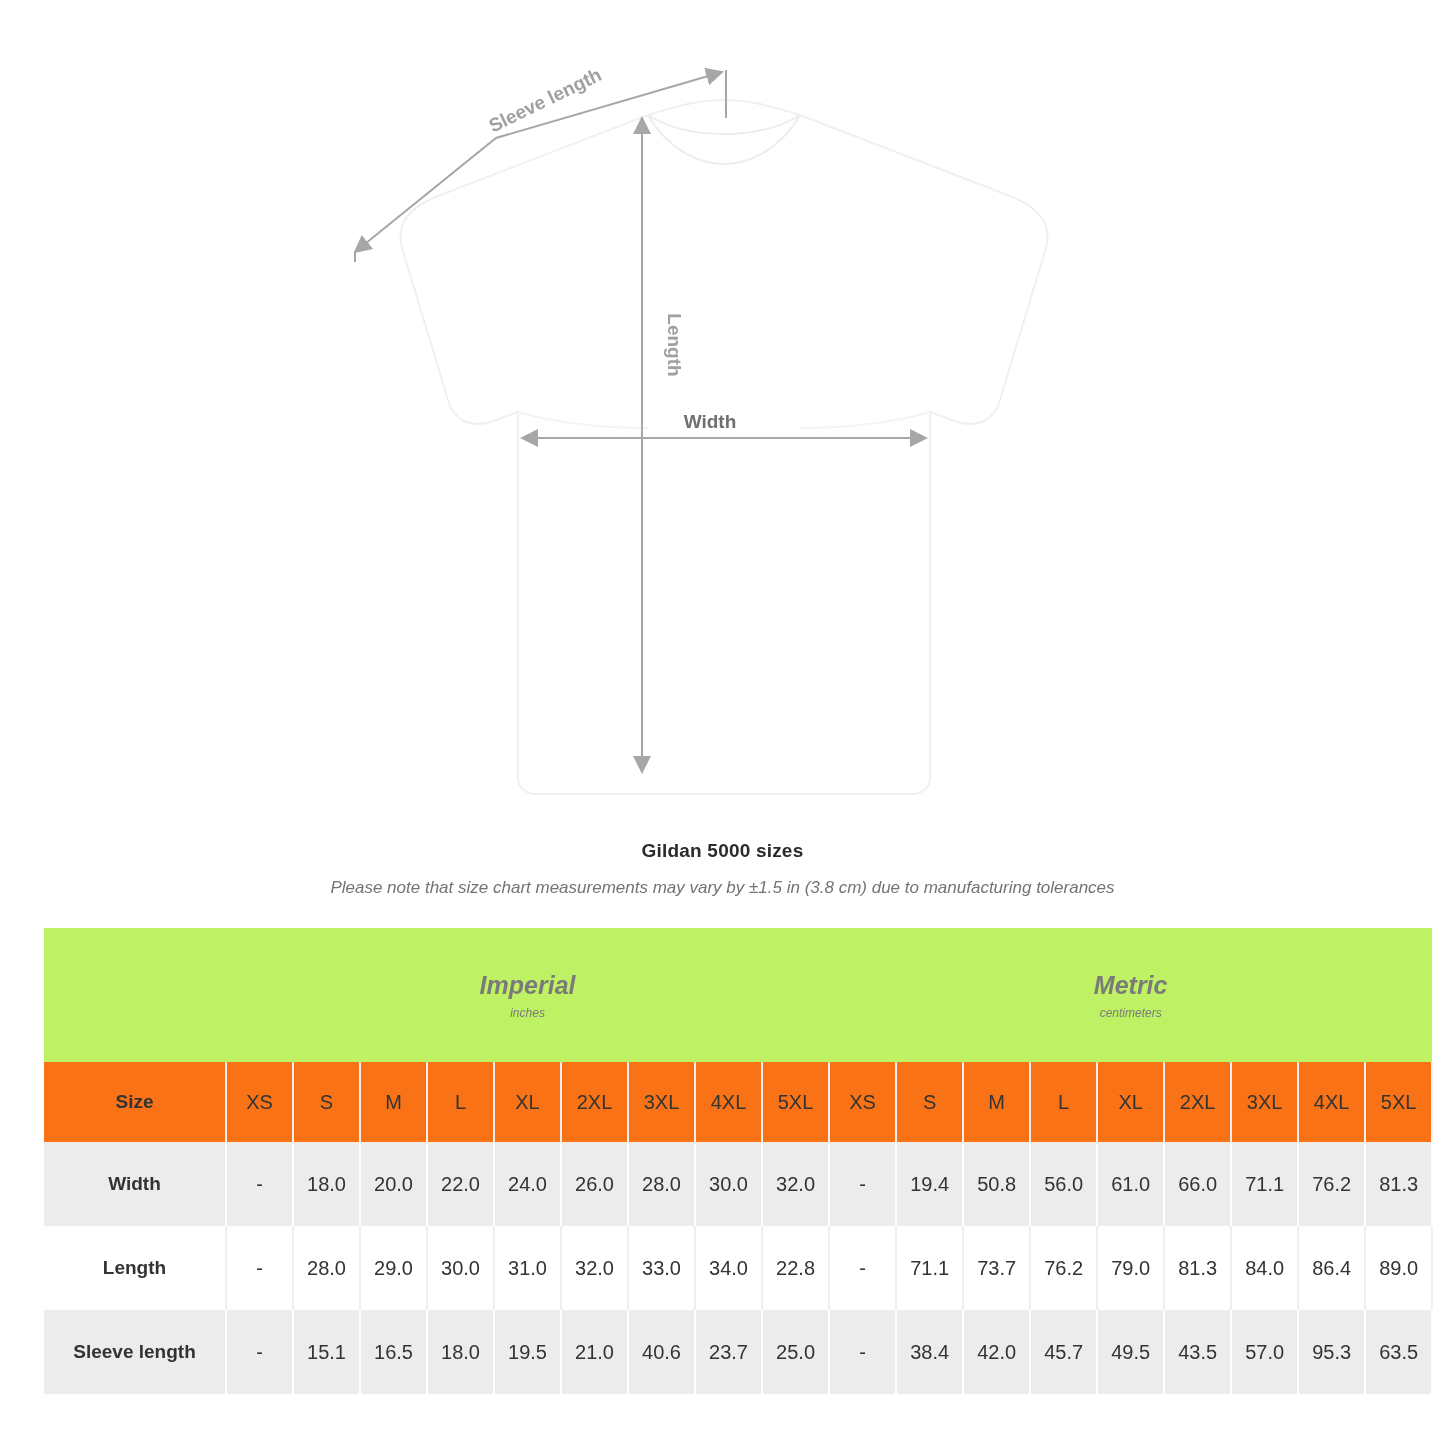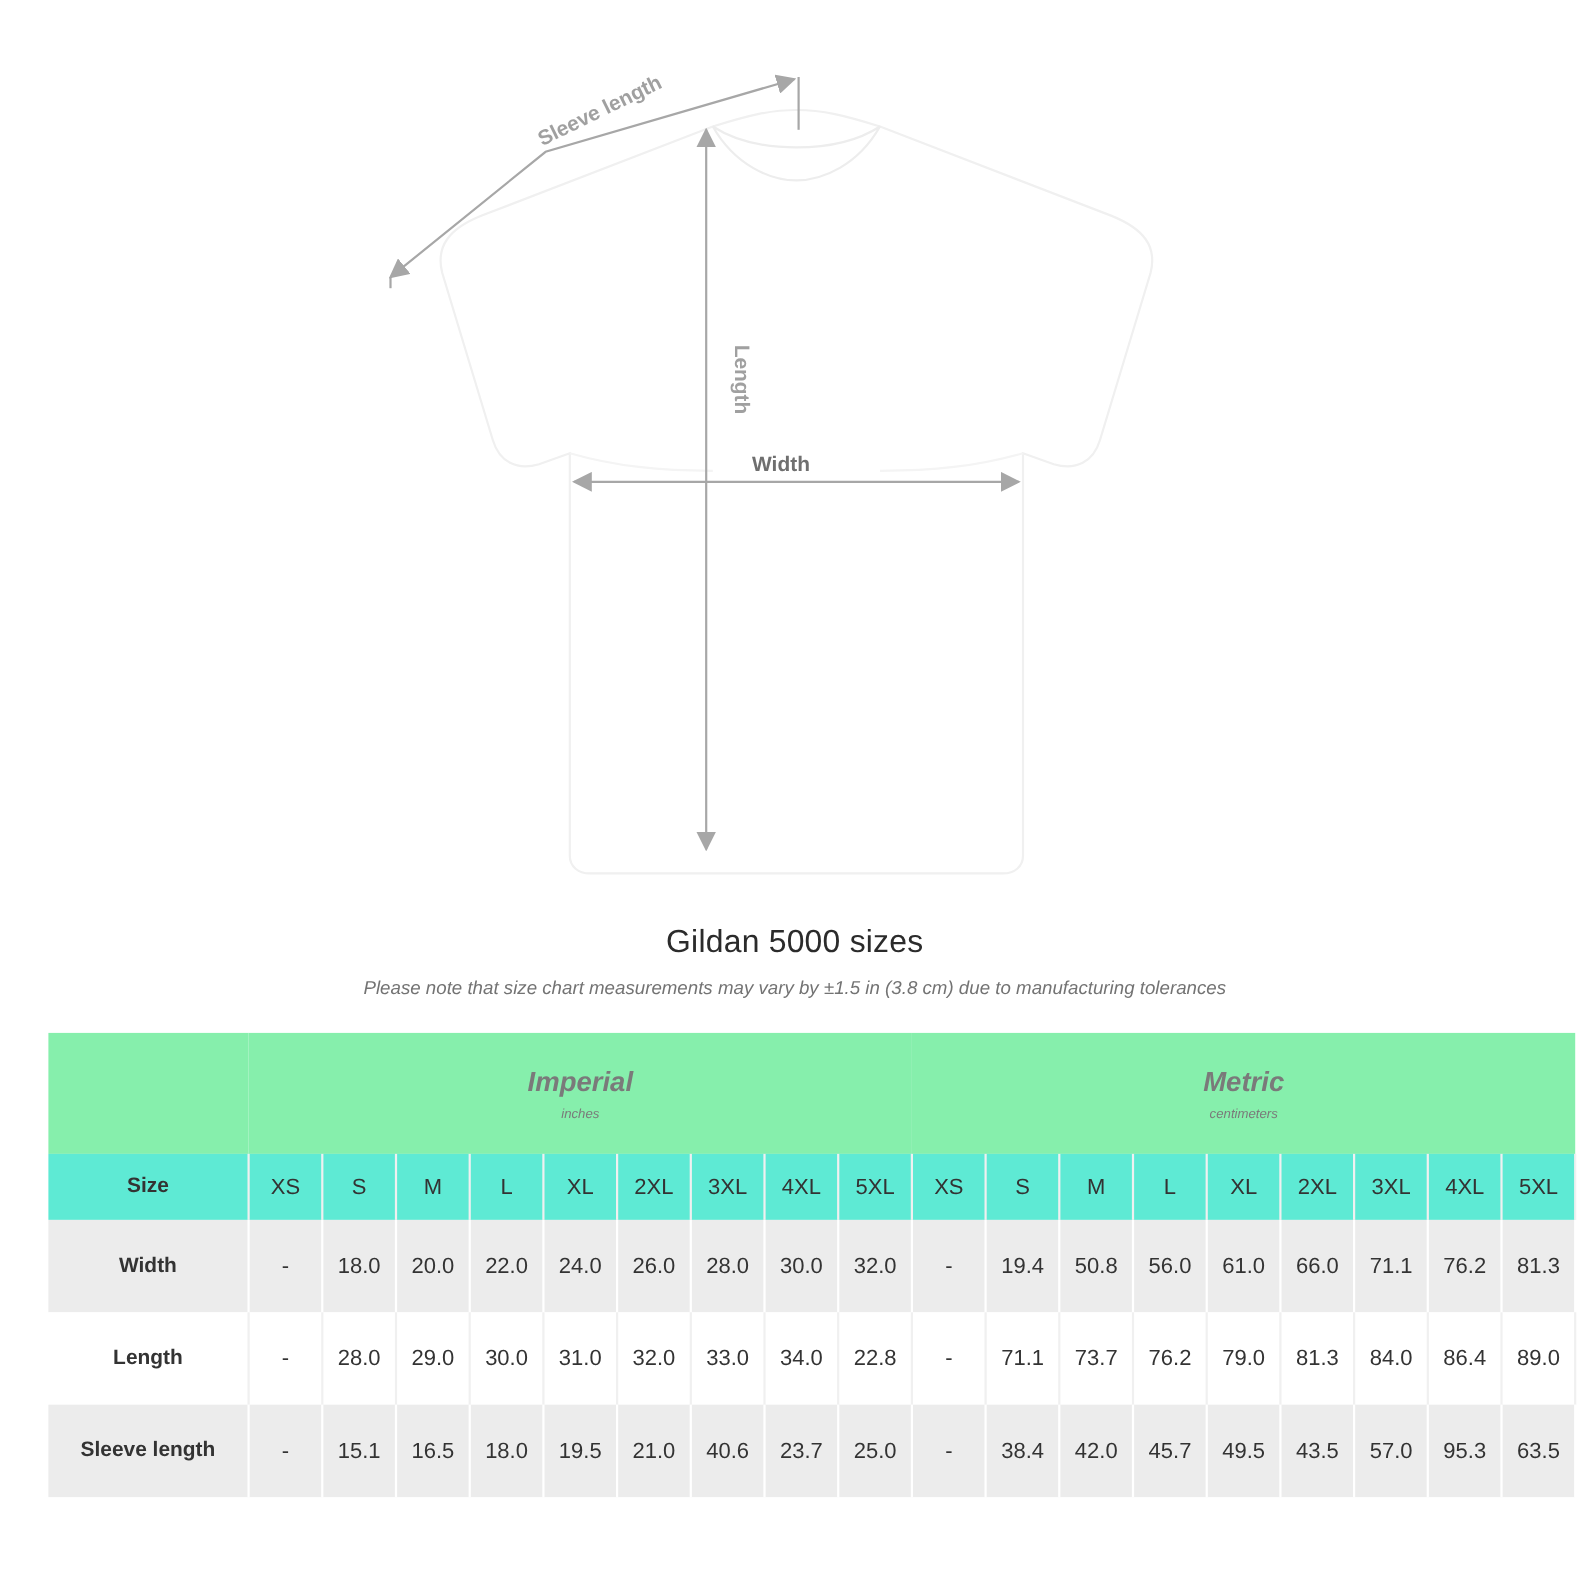--- a/index.html
+++ b/index.html
@@ -29,22 +29,22 @@
   .illustration svg {
     display: block;
   }
 
   
   .title-block {
     text-align: center;
     margin-top: 10px;
   }
   .chart-title {
-    font-size: 29px;
-    font-weight: normal;
+    font-size: 19px;
+    font-weight: bold;
     color: #2b2b2b;
     letter-spacing: 0.2px;
   }
   .chart-note {
     margin-top: 16px;
     font-size: 17px;
     font-style: italic;
     color: #737373;
   }
 
@@ -58,39 +58,39 @@
     table-layout: fixed;
   }
   table.size-table td,
   table.size-table th {
     text-align: center;
     vertical-align: middle;
     font-weight: normal;
     padding: 0;
   }
   .unit-row td {
-    height: 110px;
-    background: #86efac;
+    height: 134px;
+    background: #bef264;
   }
   .unit-name {
     font-size: 25px;
     font-style: italic;
     font-weight: bold;
     color: #7a7a7a;
     line-height: 1.25;
   }
   .unit-sub {
     font-size: 12px;
     font-style: italic;
     color: #7a7a7a;
     margin-top: 4px;
   }
   .head-row td {
-    height: 60px;
-    background: #5eead4;
+    height: 80px;
+    background: #f97316;
     font-size: 20px;
     color: #333333;
     border-right: 2px solid #f0f0f0;
   }
   .head-row td.label-cell {
     font-weight: bold;
     font-size: 19px;
   }
   .data-row td {
     height: 84px;

